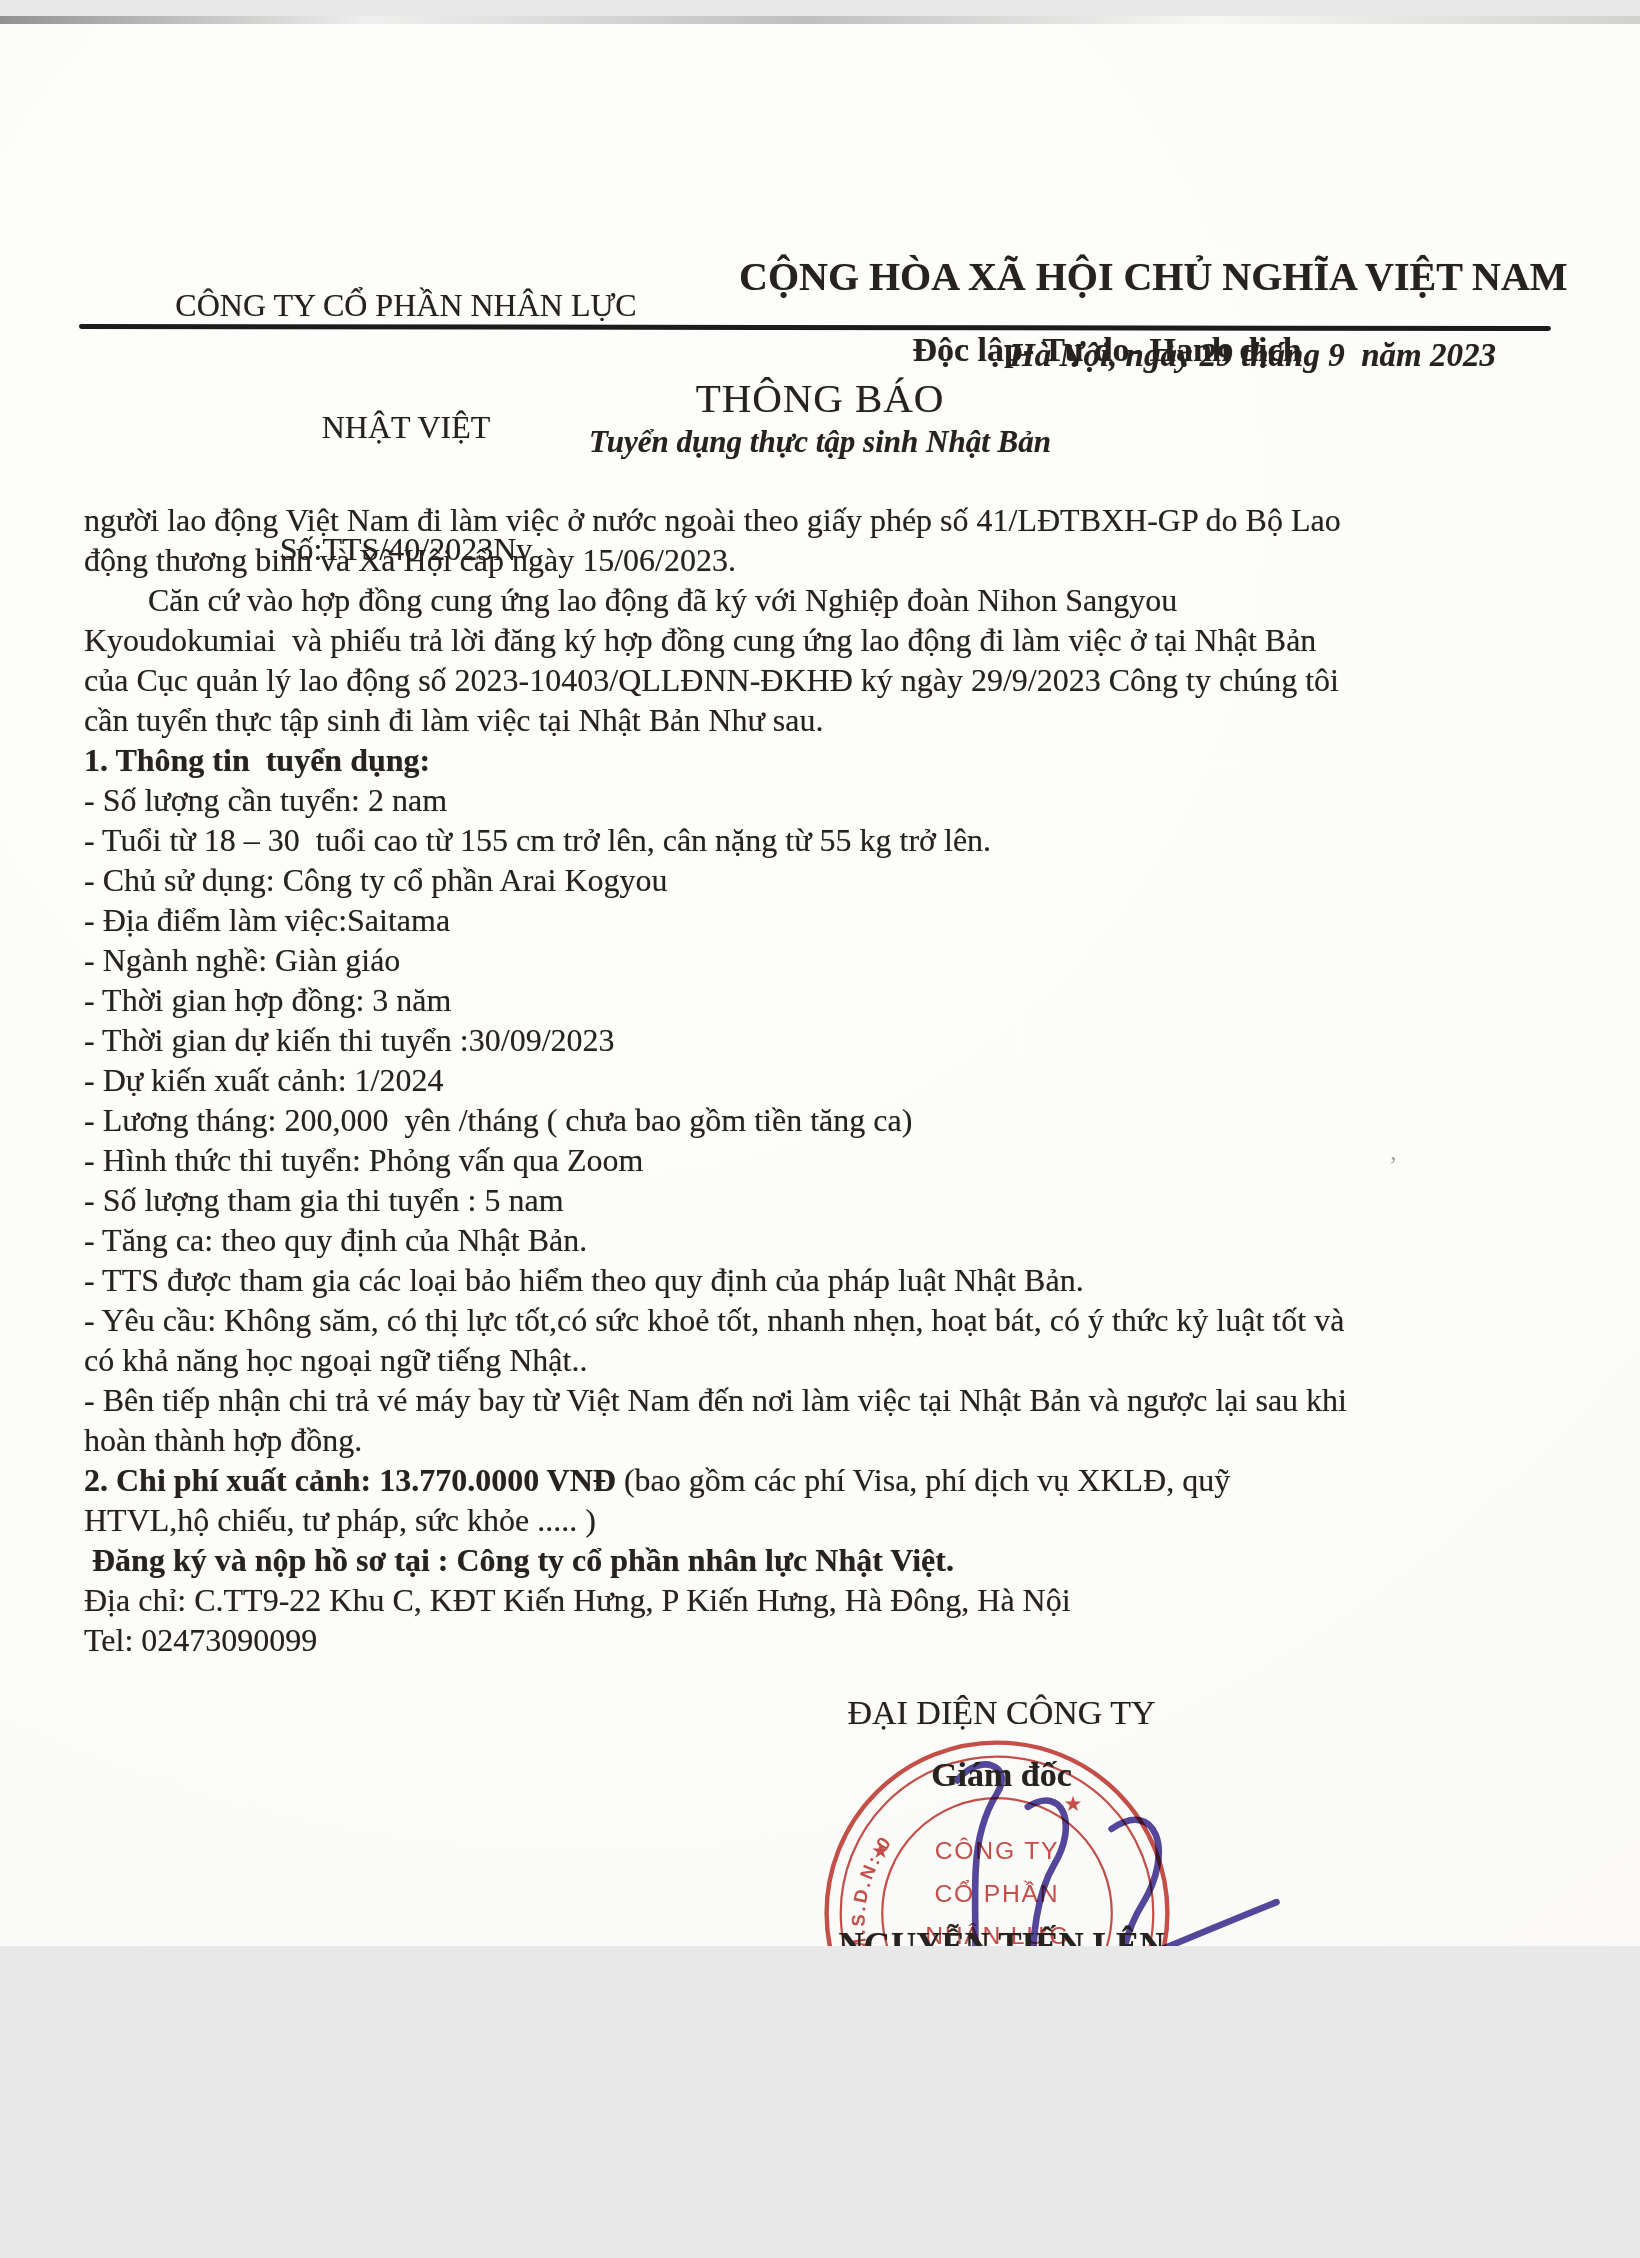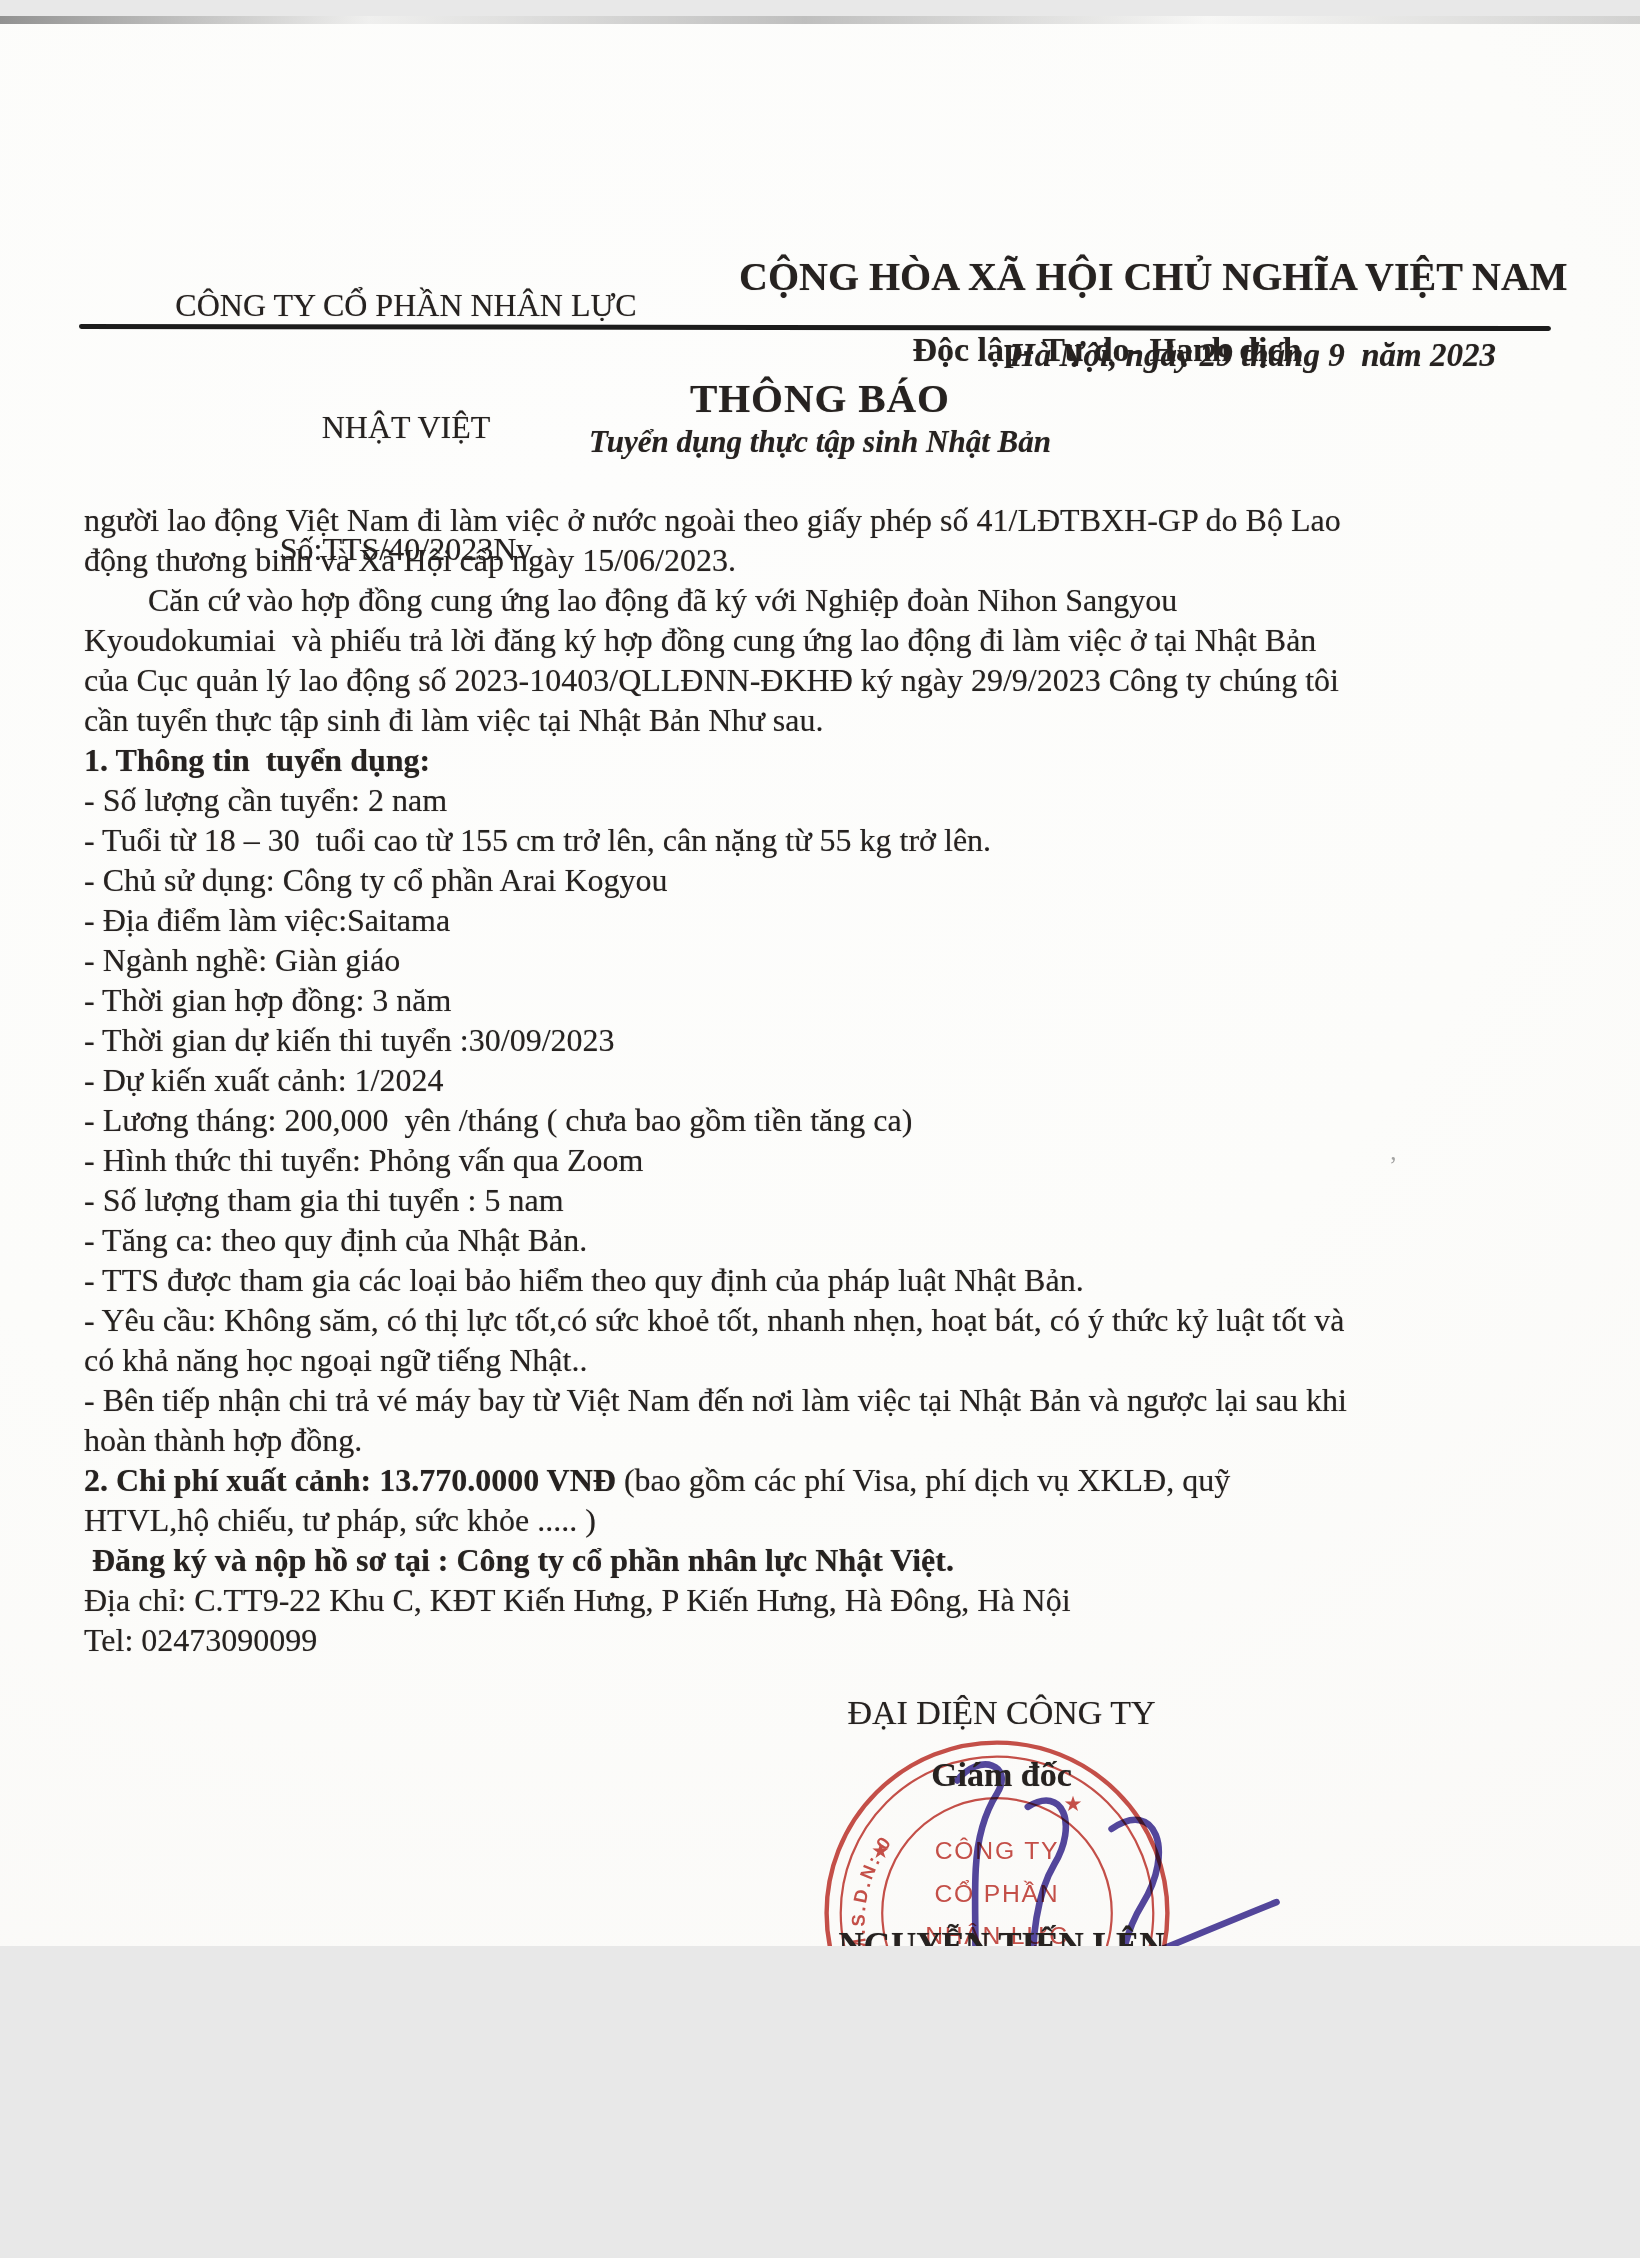--- a/index.html
+++ b/index.html
@@ -16,21 +16,21 @@
     background:linear-gradient(to right, rgba(110,110,110,.75), rgba(200,200,200,.25) 22%,
       rgba(140,140,140,.55) 48%, rgba(225,225,225,.18) 72%, rgba(150,150,150,.45) 100%);
   }
   .txt{position:absolute;white-space:pre;}
   .hdr-left{top:187px;left:115px;width:582px;text-align:center;font-size:32px;line-height:41px;}
   .hdr-right{top:208px;left:739px;width:736px;text-align:center;font-weight:bold;}
   .hdr-right .l1{font-size:40px;line-height:41px;}
   .hdr-right .l2{font-size:34px;line-height:42px;}
   .rule{position:absolute;top:309px;left:79px;width:1472px;height:5.3px;background:#1c1c1c;border-radius:2.6px;transform:rotate(0.08deg);}
   .dateline{top:321px;right:181px;font-size:33px;font-style:italic;font-weight:600;}
-  .doc-title{top:358px;left:79px;width:1482px;text-align:center;font-size:41px;font-weight:bold;letter-spacing:0.9px;}
+  .doc-title{top:358px;left:79px;width:1482px;text-align:center;font-size:41px;font-weight:normal;letter-spacing:0.9px;}
   .doc-subtitle{top:408px;left:79px;width:1482px;text-align:center;font-size:31px;font-weight:bold;font-style:italic;}
   .body-text{position:absolute;top:484px;left:84px;width:1500px;font-size:32px;}
   .ln{height:40px;line-height:40px;white-space:pre;}
   .indent{padding-left:64px;}
   .bold{font-weight:bold;}
   .soft{text-shadow:0 0 0.9px rgba(45,40,38,.45);}
   .rep-title{top:1678px;left:825px;width:353px;text-align:center;font-size:34px;font-weight:normal;}
   .role-title{top:1740px;left:825px;width:353px;text-align:center;font-size:34px;font-weight:bold;z-index:4;}
   .signer-name{top:1910px;left:803px;width:397px;text-align:center;font-size:35px;font-weight:bold;z-index:5;}
   .stamp-svg{position:absolute;left:816px;top:1716px;z-index:2;opacity:.92;mix-blend-mode:multiply;}

